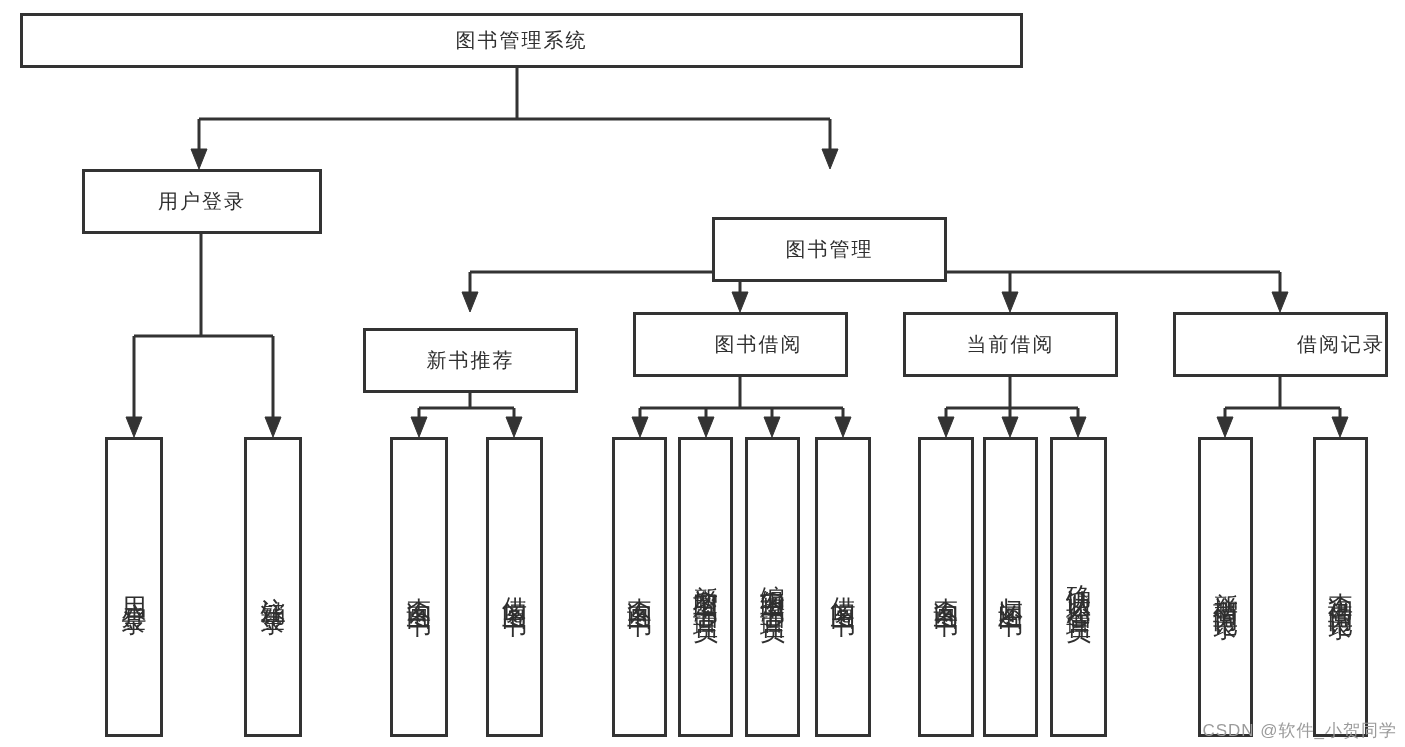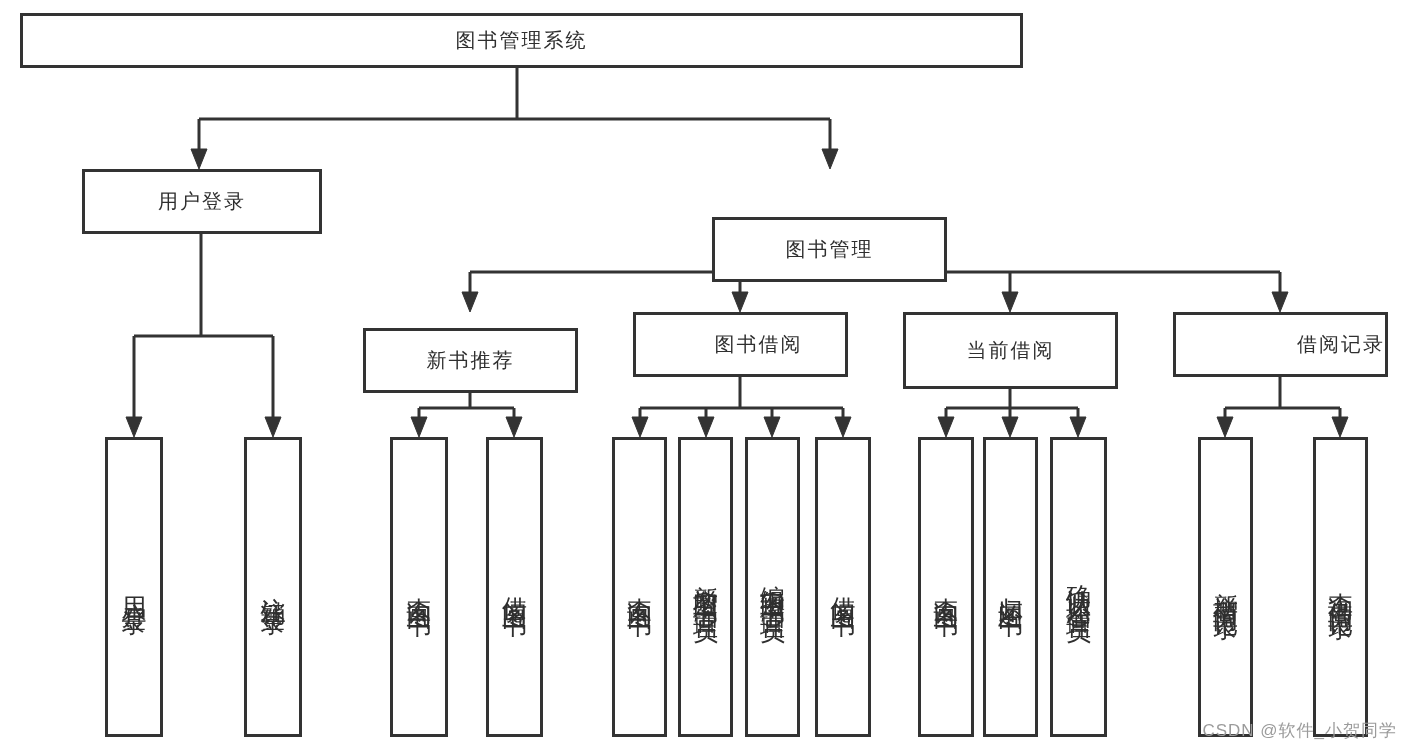--- a/index.html
+++ b/index.html
@@ -118,21 +118,21 @@
   <div class="box" style="left:712px; top:169px; width:235px; height:65px;margin-top:48px;">
     <span class="label-h">图书管理</span>
   </div>
 
   <div class="box" style="left:363px; top:328px; width:215px; height:65px;">
     <span class="label-h">新书推荐</span>
   </div>
   <div class="box" style="left:633px; top:312px; width:215px; height:65px;padding-left:36px;">
     <span class="label-h">图书借阅</span>
   </div>
-  <div class="box" style="left:903px; top:312px; width:215px; height:77px;">
+  <div class="box" style="left:903px; top:312px; width:215px; height:65px;">
     <span class="label-h">当前借阅</span>
   </div>
   <div class="box" style="left:1173px; top:312px; width:215px; height:65px;justify-content:flex-end;">
     <span class="label-h">借阅记录</span>
   </div>
 
   <div class="box leaf" style="left:105px; top:437px; width:58px; height:300px;">
     <span class="label-v">用户登录</span>
   </div>
   <div class="box leaf" style="left:244px; top:437px; width:58px; height:300px;">

